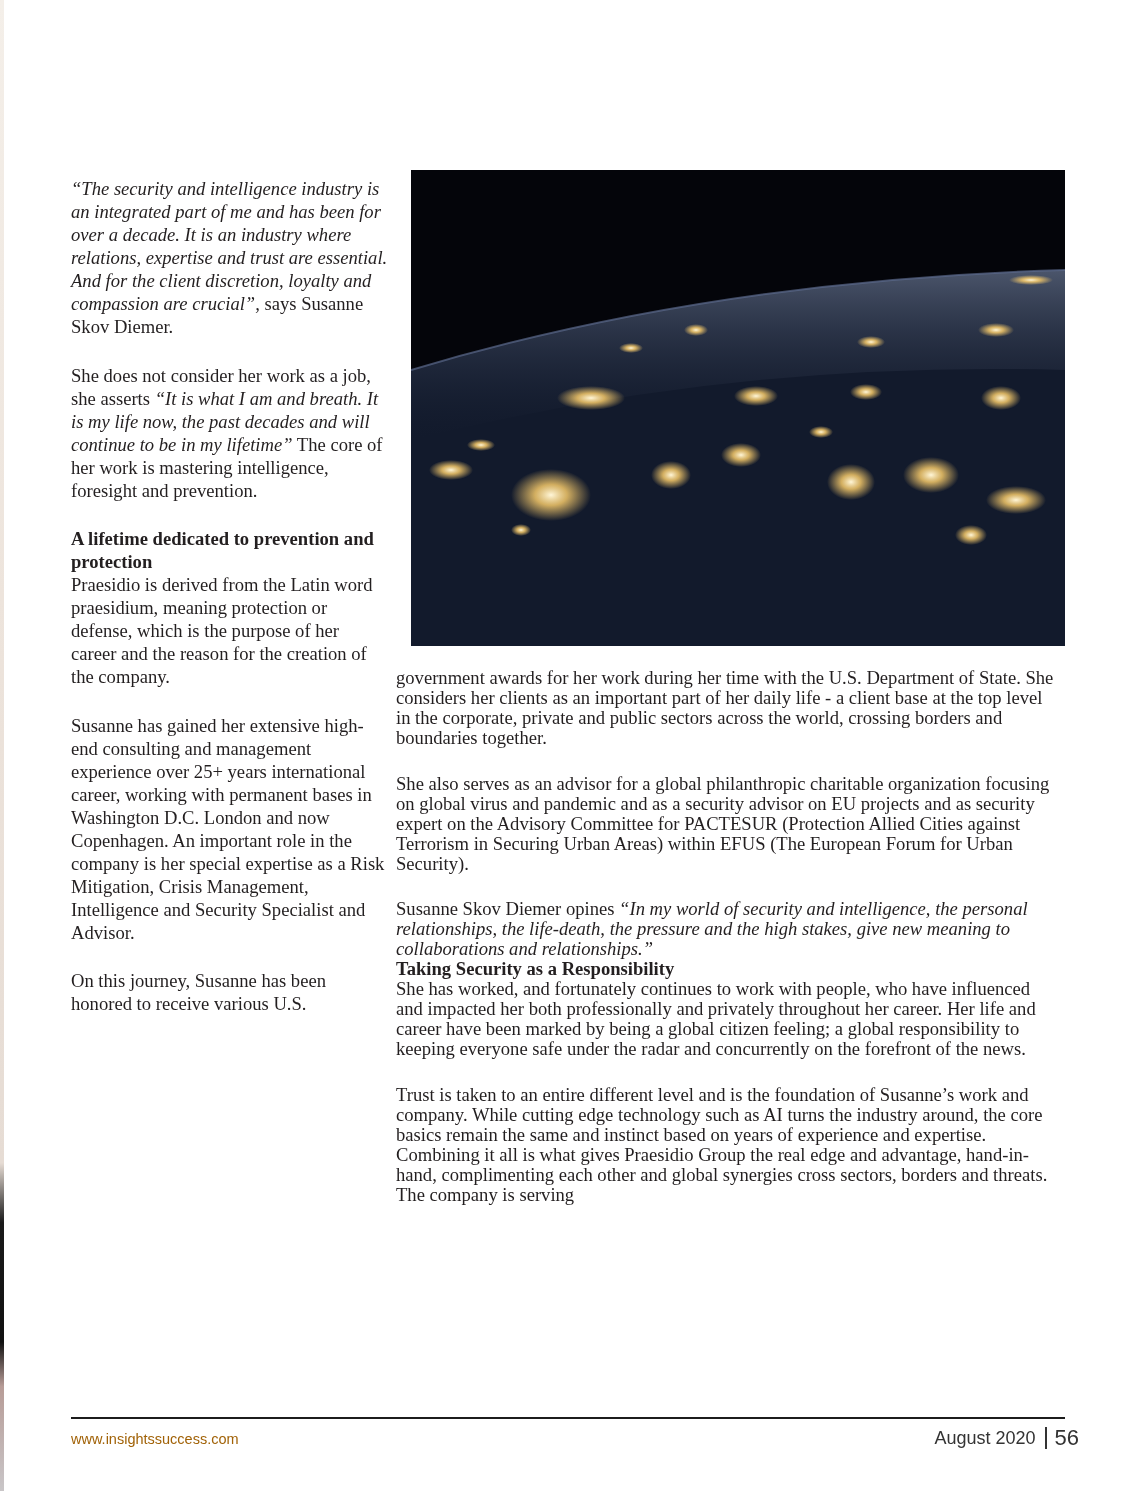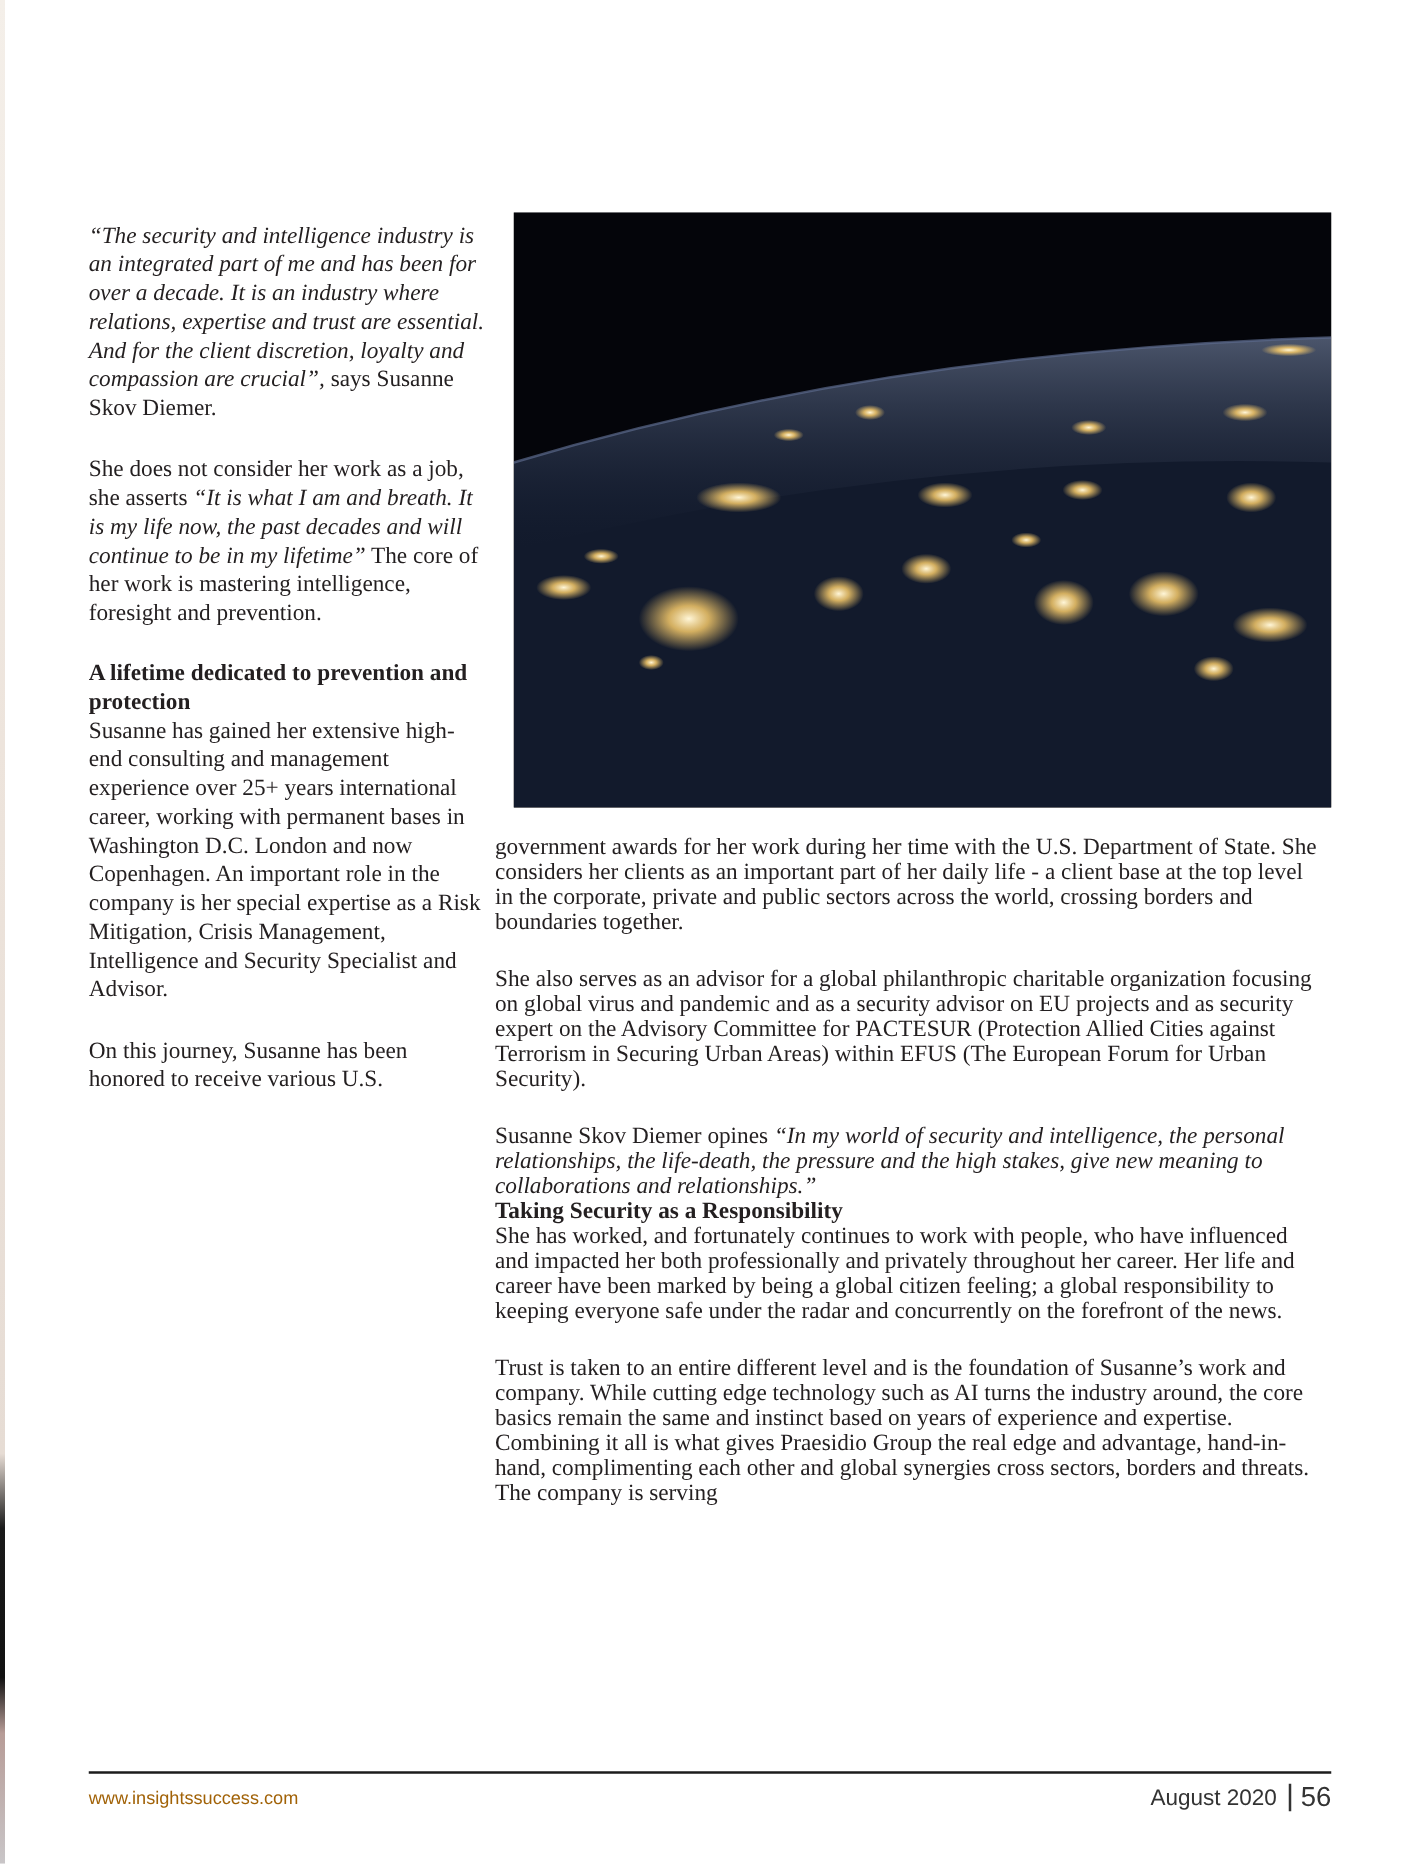--- a/index.html
+++ b/index.html
@@ -32,37 +32,38 @@
   }
   .photo svg { display: block; width: 100%; height: 100%; }
   .footer-rule {
     position: absolute; left: 71px; top: 1417px; width: 994px; height: 2px; background: #1c1c1c;
   }
   .footer-url {
     position: absolute; left: 71px; top: 1431px;
     font-family: "Liberation Sans", "DejaVu Sans", sans-serif; font-size: 14.5px; color: #a16207;
   }
   .footer-right {
-    position: absolute; right: 71px; top: 1425px;
+    position: absolute; right: 57px; top: 1425px;
     font-family: "Liberation Sans", "DejaVu Sans", sans-serif; color: #333;
     display: flex; align-items: center;
   }
   .footer-date { font-size: 18px; }
   .footer-sep { display: inline-block; width: 2px; height: 22px; background: #333; margin: 0 8px 0 9px; }
   .footer-page { font-size: 22px; }
 </style>
 </head>
 <body>
 
 <div class="edge-sliver"></div>
 
 <div class="col-left">
   <p><em>“The security and intelligence industry is an integrated part of me and has been for over a decade. It is an industry where relations, expertise and trust are essential. And for the client discretion, loyalty and compassion are crucial”,</em><span> says Susanne Skov Diemer.</span></p>
   <p><span>She does not consider her work as a job, she asserts </span><em>“It is what I am and breath. It is my life now, the past decades and will continue to be in my lifetime”</em><span> The core of her work is mastering intelligence, foresight and prevention.</span></p>
   <p class="tight" style="margin:0"><span class="heading">A lifetime dedicated to prevention and protection</span></p>
+  <p>Praesidio is derived from the Latin word praesidium, meaning protection or defense, which is the purpose of her career and the reason for the creation of the company.</p>
   <p>Susanne has gained her extensive high-end consulting and management experience over 25+ years international career, working with permanent bases in Washington D.C. London and now Copenhagen.  An important role in the company is her special expertise as a Risk Mitigation, Crisis Management, Intelligence and Security Specialist and Advisor.</p>
   <p>On this journey, Susanne has been honored to receive various U.S.</p>
 </div>
 
 <div class="photo" title="Earth at night from space with city lights">
   <svg viewBox="0 0 654 476" preserveAspectRatio="none">
     <defs>
       <radialGradient id="atm" cx="60%" cy="130%" r="120%">
         <stop offset="0%" stop-color="#0c1322"></stop>
         <stop offset="70%" stop-color="#2a3550"></stop>

